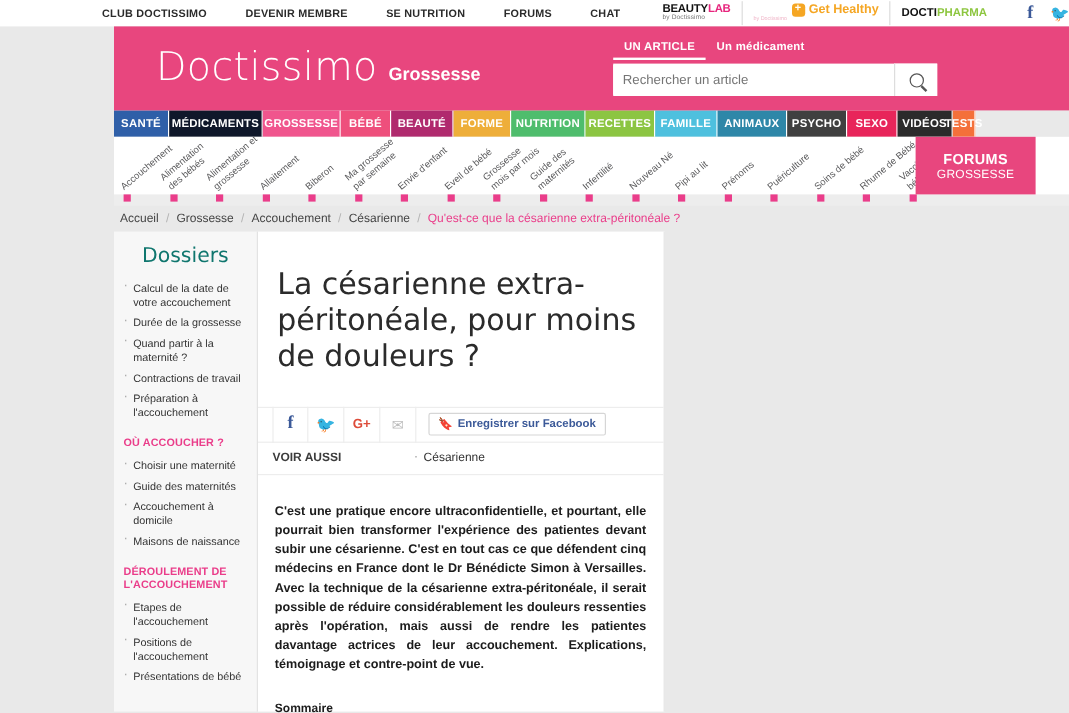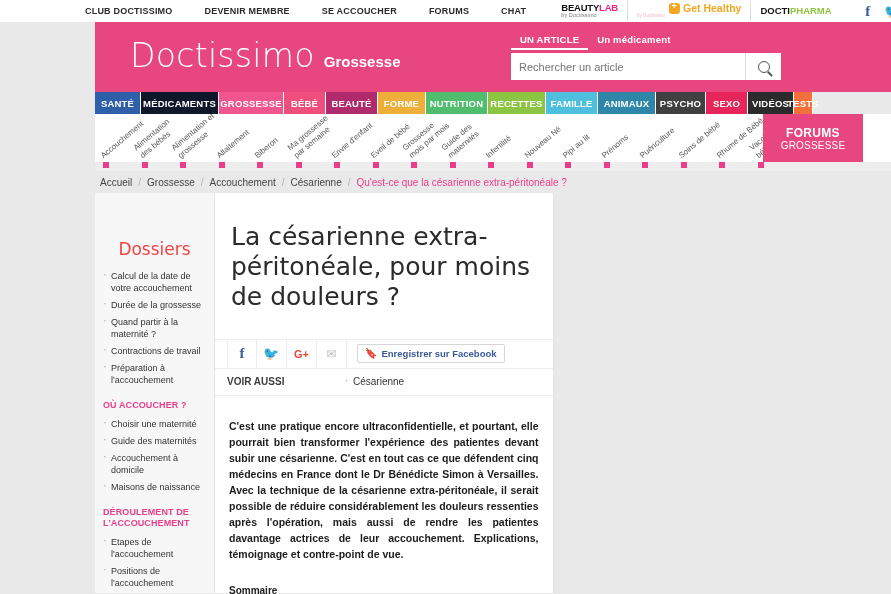--- a/index.html
+++ b/index.html
@@ -113,23 +113,23 @@
   .breadcrumb { margin-left: 95px; height: 22px; display: flex; align-items: center;
                 font-size: 10px; gap: 6px; padding-left: 5px; background: #e9e9e9; }
   .breadcrumb a { color: #444; text-decoration: none; }
   .breadcrumb .sep { color: #b4b4b4; }
   .breadcrumb .cur { color: #ea3d8a; }
 
   
   .content { margin-left: 95px; display: flex; height: 400px; }
   .sidebar { width: 120px; background: #f7f7f7; border-right: 1px solid #e3e3e3;
              padding: 0; }
-  .sidebar-title { font-size: 17px; color: #ef4444; text-align: center;
+  .sidebar-title { font-size: 17px; color: #0f766e; text-align: center;
                    padding: 10px 0 8px 0; font-weight: 400;
-                   font-family: "DejaVu Sans", sans-serif; margin-top: 36px; }
+                   font-family: "DejaVu Sans", sans-serif; }
   .side-sec-title { color: #ea3d8a; font-size: 9px; font-weight: 800;
                     padding: 6px 8px 4px 8px; line-height: 11px;
                     letter-spacing: .1px; }
   .side-list { list-style: none; margin: 0; padding: 0 8px 6px 8px; }
   .side-list li { font-size: 9px; color: #333; line-height: 12px;
                   padding: 2.5px 0 2.5px 8px; position: relative; cursor: pointer; }
   .side-list li::before { content: "·"; position: absolute; left: 0; top: 1px;
                           color: #aaa; font-size: 11px; }
 
   .article { flex: 1; background: #fff; padding: 0; border-right: 1px solid #e3e3e3;
@@ -165,21 +165,21 @@
 </style>
 </head>
 <body>
 
 <div class="page">
 
   <div class="topbar">
     <div class="topbar-links">
       <a href="#">CLUB DOCTISSIMO</a>
       <a href="#">DEVENIR MEMBRE</a>
-      <a href="#">SE ACCOUCHER</a>
+      <a href="#">SE NUTRITION</a>
       <a href="#">FORUMS</a>
       <a href="#">CHAT</a>
     </div>
 
     <div class="brandlogos">
       <div class="blogo">
         <div class="bl1"><span>BEAUTY</span><em>LAB</em></div>
         <div class="bl2">by Doctissimo</div>
       </div>
       <div class="blogo">

